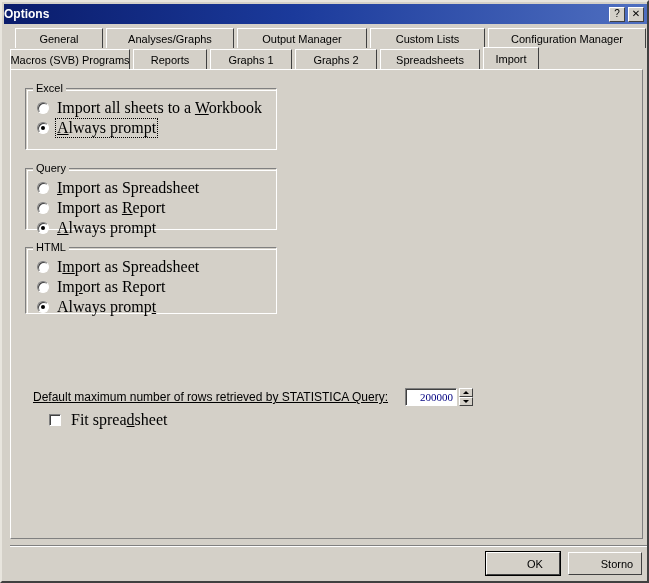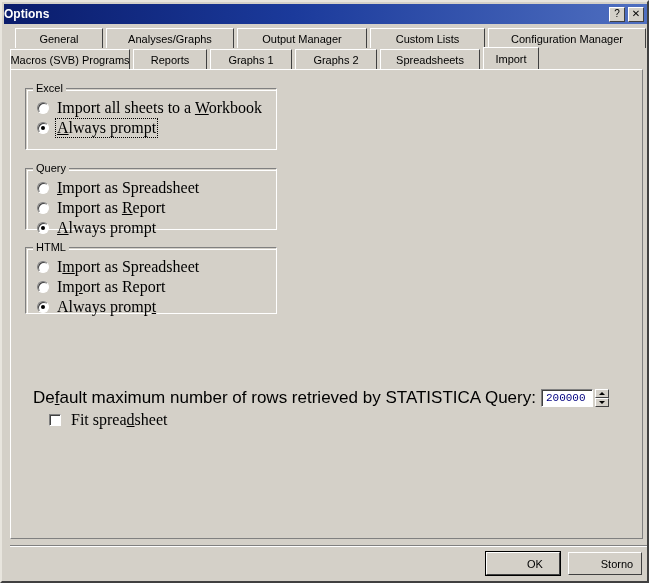--- a/index.html
+++ b/index.html
@@ -232,41 +232,42 @@
 
   
   #rows-row {
     position: absolute;
     left: 22px;
     top: 318px;
     display: flex;
     align-items: center;
   }
   #rows-label {
-    font-size: 17px;
+    font-size: 12px;
     color: #000;
     white-space: nowrap;
-    margin-right: 5px;
+    margin-right: 17px;
+    text-decoration: underline;
   }
   #rows-input {
     width: 52px;
     height: 18px;
     background: #ffffff;
     border-left: 1px solid #808080;
     border-top: 1px solid #808080;
     border-right: 1px solid #ffffff;
     border-bottom: 1px solid #ffffff;
     box-shadow: inset 1px 1px 0 #404040;
     box-sizing: border-box;
     font-size: 11px;
     color: #000080;
     display: flex;
     align-items: center;
-    padding-left: 4px;
-    font-family: Liberation Mono, monospace;
+    padding-left: 14px;
+    font-family: Liberation Serif, serif;
   }
   #rows-spinner {
     width: 14px;
     height: 18px;
     margin-left: 2px;
     display: flex;
     flex-direction: column;
     box-sizing: border-box;
   }
   .spin-btn {

